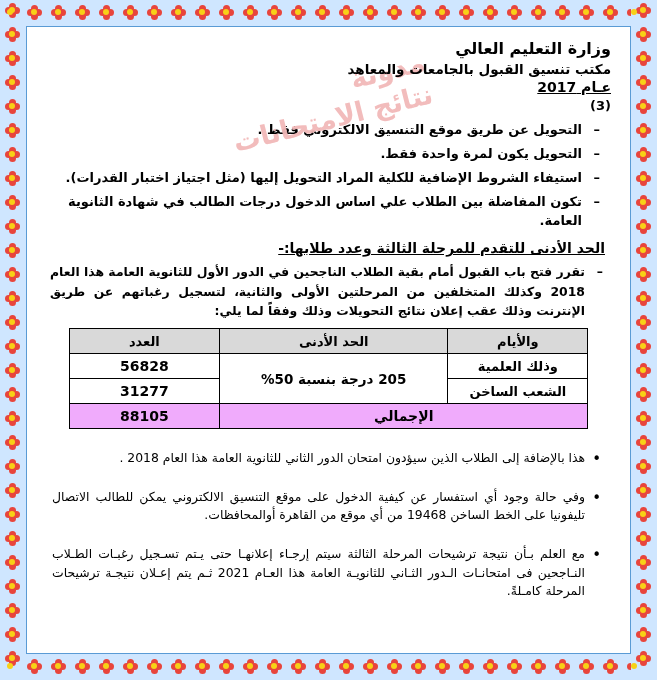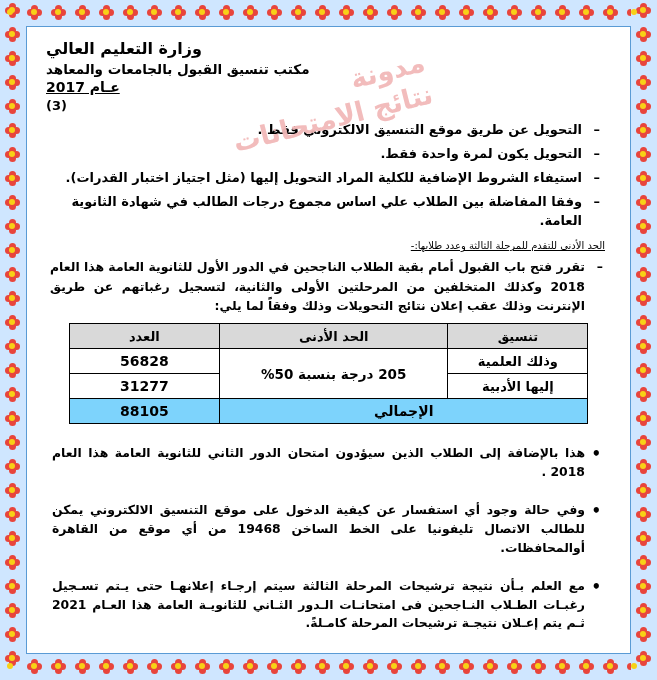--- a/index.html
+++ b/index.html
@@ -90,21 +90,21 @@
     white-space: nowrap;
     pointer-events: none;
     z-index: 5;
     opacity: 0.95;
     letter-spacing: 0px;
   }
   .watermark .l2 { display: block; text-align: center; margin-top: 2px; }
 
   
   .header {
-    text-align: left;
+    text-align: right;
     position: relative;
     z-index: 6;
     margin-top: 2px;
   }
   .header .h-line {
     font-weight: bold;
     color: #000;
     line-height: 1.35;
   }
   .h1 { font-size: 16px; }
@@ -133,22 +133,22 @@
     position: absolute;
     right: 4px;
     top: 0;
     font-weight: bold;
   }
 
   .top-list { margin-top: 8px; padding-right: 22px; }
   .top-list > li { font-size: 12.6px; }
 
   .section-title {
-    font-size: 10px;
-    font-weight: normal;
+    font-size: 14px;
+    font-weight: bold;
     text-decoration: underline;
     margin: 10px 6px 6px 0;
     text-align: right;
   }
 
   .para-dash {
     position: relative;
     font-size: 12.4px;
     font-weight: bold;
     line-height: 1.55;
@@ -186,33 +186,33 @@
   }
   table.results td.minimum {
     width: 44%;
     font-size: 13.5px;
   }
   table.results td.count {
     width: 29%;
     font-size: 14px;
   }
   table.results tr.total td {
-    background: #7dd3fc;
+    background: #f0abfc;
     font-size: 14px;
   }
 
   
   ul.bullet {
     margin: 6px 8px 0 6px;
   }
   ul.bullet > li {
     position: relative;
     padding-right: 18px;
     font-size: 12.4px;
-    font-weight: bold;
+    font-weight: normal;
     line-height: 1.5;
     margin-bottom: 4px;
     text-align: justify;
     margin-top: 20px;
   }
   ul.bullet > li::before {
     content: "•";
     position: absolute;
     right: 2px;
     top: -1px;
@@ -1018,43 +1018,43 @@
       <div class="h-line h1">وزارة التعليم العالي</div>
       <div class="h-line h2">مكتب تنسيق القبول بالجامعات والمعاهد</div>
       <div class="h-line h3">عـام 2017</div>
       <div class="h-line h4">(3)</div>
     </div>
 
     <ul class="dash top-list">
       <li>التحويل عن طريق موقع التنسيق الالكتروني فقط .</li>
       <li>التحويل يكون لمرة واحدة فقط.</li>
       <li>استيفاء الشروط الإضافية للكلية المراد التحويل إليها (مثل اجتياز اختبار القدرات).</li>
-      <li>وفقا المفاضلة بين الطلاب علي اساس مجموع درجات الطالب في شهادة الثانوية العامة.</li>
+      <li>تكون المفاضلة بين الطلاب علي اساس الدخول درجات الطالب في شهادة الثانوية العامة.</li>
     </ul>
 
     <div class="section-title">الحد الأدنى للتقدم للمرحلة الثالثة وعدد طلابها:-</div>
 
     <div class="para-dash">تقرر فتح باب القبول أمام بقية الطلاب الناجحين في الدور الأول للثانوية العامة هذا العام 2018 وكذلك المتخلفين من المرحلتين الأولى والثانية، لتسجيل رغباتهم عن طريق الإنترنت وذلك عقب إعلان نتائج التحويلات وذلك وفقاً لما يلي:</div>
 
     <table class="results">
       <thead>
         <tr>
-          <th>تنسيق</th>
+          <th>والأيام</th>
           <th>الحد الأدنى</th>
           <th>العدد</th>
         </tr>
       </thead>
       <tbody>
         <tr>
           <td class="shoba">وذلك العلمية</td>
           <td class="minimum" rowspan="2">205 درجة  بنسبة 50%</td>
           <td class="count">56828</td>
         </tr>
         <tr>
-          <td class="shoba">إليها الأدبية</td>
+          <td class="shoba">الشعب الساخن</td>
           <td class="count">31277</td>
         </tr>
         <tr class="total">
           <td colspan="2">الإجمالي</td>
           <td>88105</td>
         </tr>
       </tbody>
     </table>
 
     <ul class="bullet">

